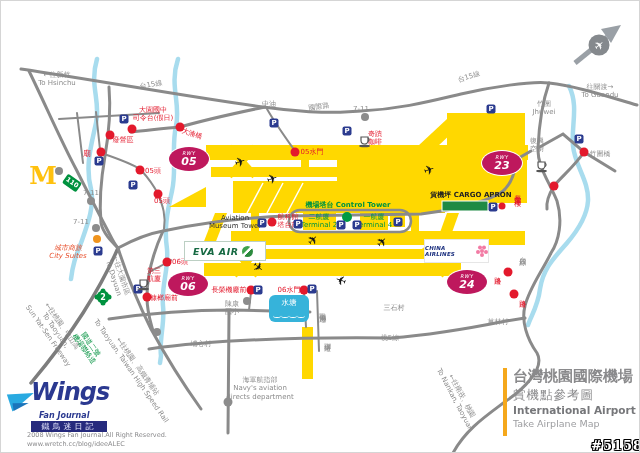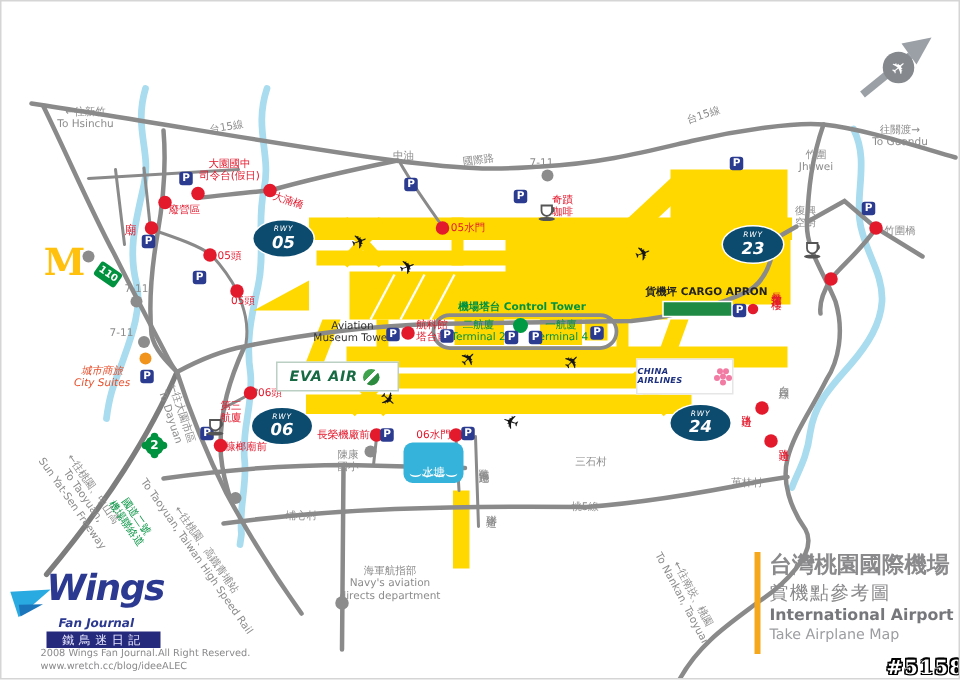--- a/index.html
+++ b/index.html
@@ -6,21 +6,21 @@
   .stage{position:relative;width:640px;height:453px;background:#fff;border:1px solid #d5d5d5;
          box-sizing:border-box;overflow:hidden;font-family:"DejaVu Sans",sans-serif;margin:0 auto;}
   .stage svg{position:absolute;left:0;top:0;}
   #marker-layer{position:absolute;left:0;top:0;width:100%;height:100%;}
   .lbl{position:absolute;font-size:7px;line-height:1.2;white-space:pre-line;text-align:center;
        transform:translate(-50%,-50%);pointer-events:none;}
   .lbl.vert{writing-mode:vertical-rl;letter-spacing:1px;}
   .dot{position:absolute;border-radius:50%;transform:translate(-50%,-50%);}
   .pk{position:absolute;width:9px;height:9px;background:#2b3b8f;color:#fff;font-size:7px;font-weight:bold;
       line-height:9px;text-align:center;border-radius:2px;transform:translate(-50%,-50%);}
-  .badge{position:absolute;width:40px;height:24px;background:#0c4a6e;border-radius:50%;color:#fff;
+  .badge{position:absolute;width:40px;height:24px;background:#be185d;border-radius:50%;color:#fff;
          text-align:center;transform:translate(-50%,-50%);box-shadow:0 0 0 1px #fff;}
   .badge .w{display:block;font-size:5px;font-style:italic;margin-top:3px;letter-spacing:.5px;}
   .badge .n{display:block;font-size:11px;font-weight:bold;font-style:italic;line-height:1;}
   .plane{position:absolute;font-size:13px;color:#151515;transform:translate(-50%,-50%);}
   .cup{position:absolute;transform:translate(-50%,-50%);}
   .sh110{position:absolute;width:17px;height:11px;background:#00923f;border-radius:2px;color:#fff;
          font-size:6.5px;font-weight:bold;line-height:11px;text-align:center;transform:translate(-50%,-50%) rotate(35deg);}
   .sh2{position:absolute;width:13px;height:13px;background:#00923f;border-radius:50%;color:#fff;font-size:8px;
        font-weight:bold;line-height:13px;text-align:center;transform:translate(-50%,-50%);
        box-shadow:0 -6px 0 -4px #00923f,0 6px 0 -4px #00923f,6px 0 0 -4px #00923f,-6px 0 0 -4px #00923f;}
@@ -320,21 +320,21 @@
     <span class="t">EVA AIR</span>
     <span class="globe"></span>
   </div>
 
   <div class="cal">
     <span class="t">CHINA AIRLINES</span>
     <span class="blossom"></span>
   </div>
 
   <div class="pond">
-    <div style="margin-top:15px;">水塘</div>
+    <div style="margin-top:3px;">水塘</div>
     <div class="waves"><i></i><i></i><i></i><i></i></div>
   </div>
 
   <div class="titleblock">
     <div class="bar"></div>
     <div>
       <div class="cn1">台灣桃園國際機場</div>
       <div class="cn2">賞機點參考圖</div>
       <div class="en2">International Airport</div>
       <div class="en3">Take Airplane Map</div>

